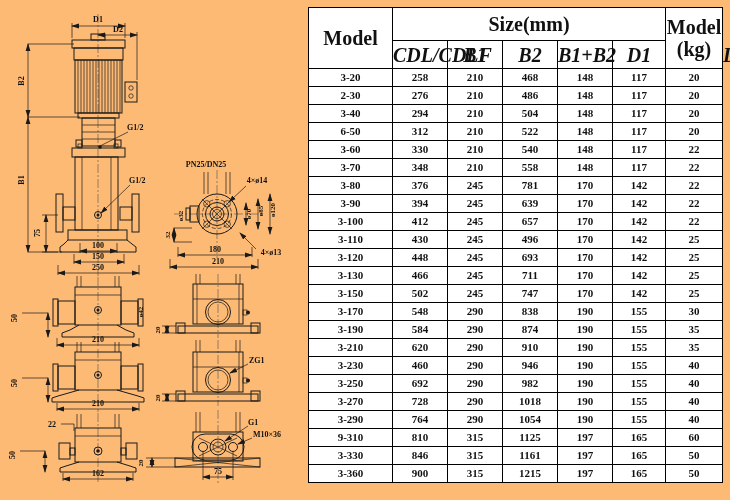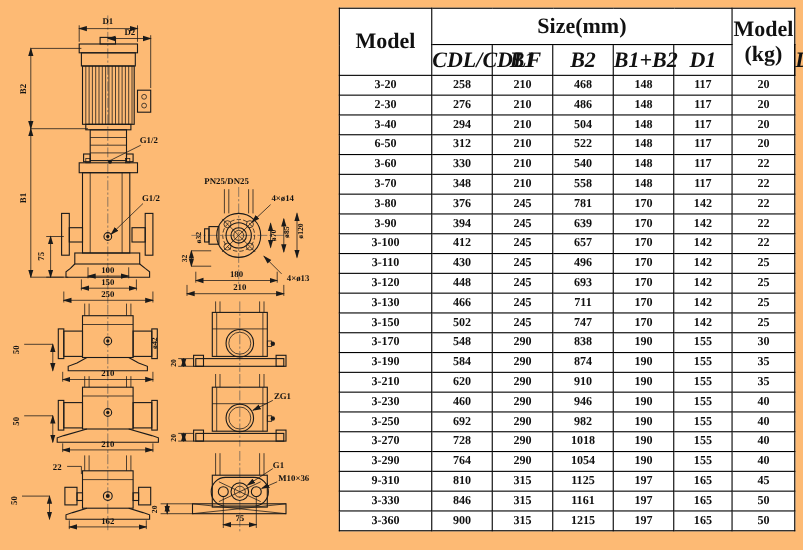--- a/index.html
+++ b/index.html
@@ -485,21 +485,21 @@
           <td>155</td>
           <td>40</td>
         </tr>
         <tr>
           <td>9-310</td>
           <td>810</td>
           <td>315</td>
           <td>1125</td>
           <td>197</td>
           <td>165</td>
-          <td>45</td>
+          <td>60</td>
         </tr>
         <tr>
           <td>3-330</td>
           <td>846</td>
           <td>315</td>
           <td>1161</td>
           <td>197</td>
           <td>165</td>
           <td>50</td>
         </tr>

